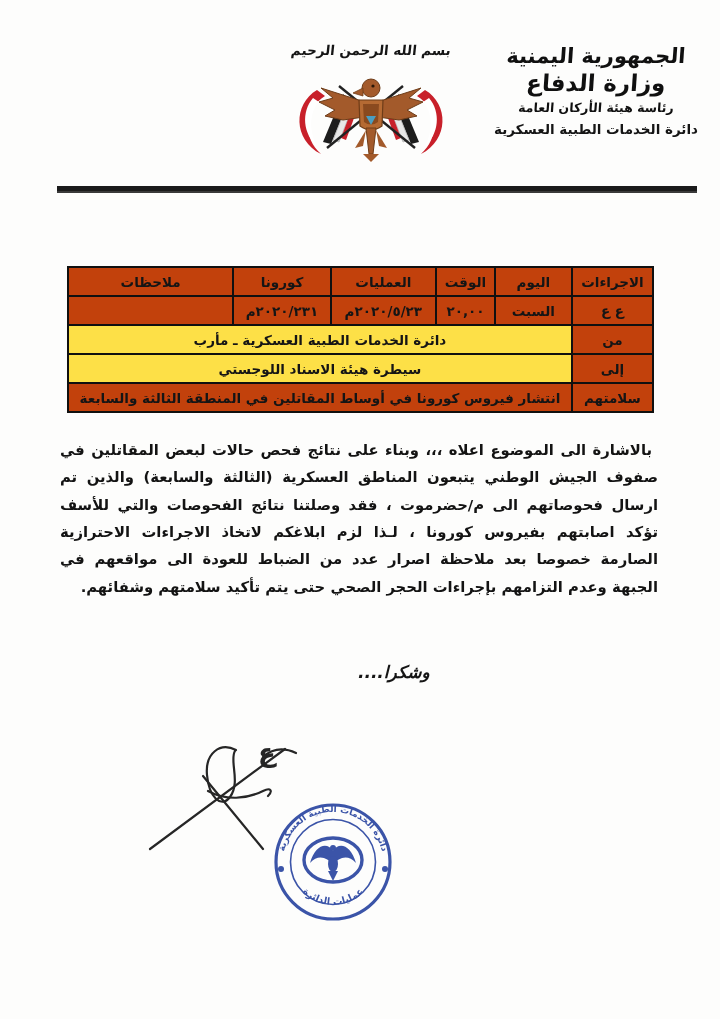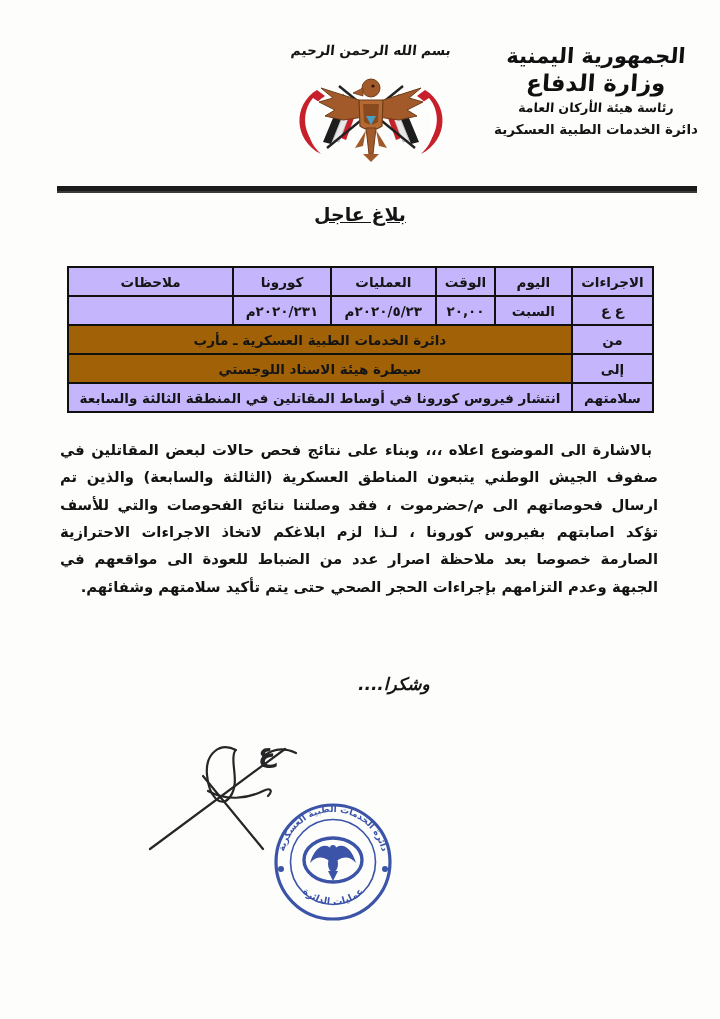--- a/index.html
+++ b/index.html
@@ -41,34 +41,34 @@
 
   
   table.meta {
     position:absolute; top:266px; left:67px; width:587px;
     border-collapse:collapse; direction:rtl; table-layout:fixed;
   }
   table.meta th, table.meta td {
     border:2.5px solid #101010; text-align:center; vertical-align:middle;
     font-weight:bold; font-size:13.5px; padding:3px 4px; height:29px;
   }
-  .bg-tint { background:#c4b5fd; }
-  .bg-white { background:#a16207; }
+  .bg-tint { background:#c2410c; }
+  .bg-white { background:#fde047; }
 
   
   .body-text {
     position:absolute; top:434px; left:58px; width:602px;
     direction:rtl; text-align:justify; font-weight:bold;
     font-size:14.8px; line-height:1.85; color:#131313;
   }
   .body-text p { margin:2px; }
 
   .closing {
     position:absolute; top:662px; left:358px; direction:rtl;
-    font-size:17px; font-weight:bold; font-style:italic; letter-spacing:0.5px;margin-top:12px;
+    font-size:17px; font-weight:bold; font-style:italic; letter-spacing:0.5px;
   }
 
   
   .sig-caption {
     position:absolute; top:795px; left:146px; width:212px;
     text-align:center; direction:rtl; font-weight:bold; font-size:12.8px;
     white-space:nowrap; color:#181818;
   }
   .footer-svg { position:absolute; left:0; top:700px; }
 </style>
@@ -117,21 +117,20 @@
       <path d="M83,68 L93,68 L90,94 L86,94 Z" fill="#a35a2b" stroke="#6e3c18" stroke-width="1"></path>
       <path d="M83,70 L72,88 L80,86 Z" fill="#a35a2b"></path>
       <path d="M93,70 L104,88 L96,86 Z" fill="#a35a2b"></path>
       <path d="M80,94 L96,94 L88,102 Z" fill="#a35a2b"></path>
     </svg>
   </div>
 
   <div class="double-rule"></div>
 
   <div class="title-wrap">
-    <div class="title-main">بلاغ عاجل</div>
   </div>
 
   <table class="meta">
     <colgroup>
       <col style="width:80px">
         <col style="width:76px">
         <col style="width:58px">
       <col style="width:104px">
         <col style="width:96px">
         <col style="width:163px">

